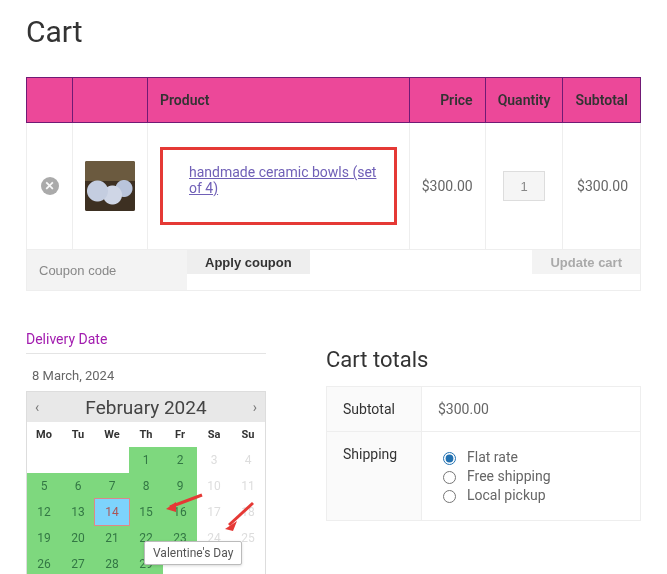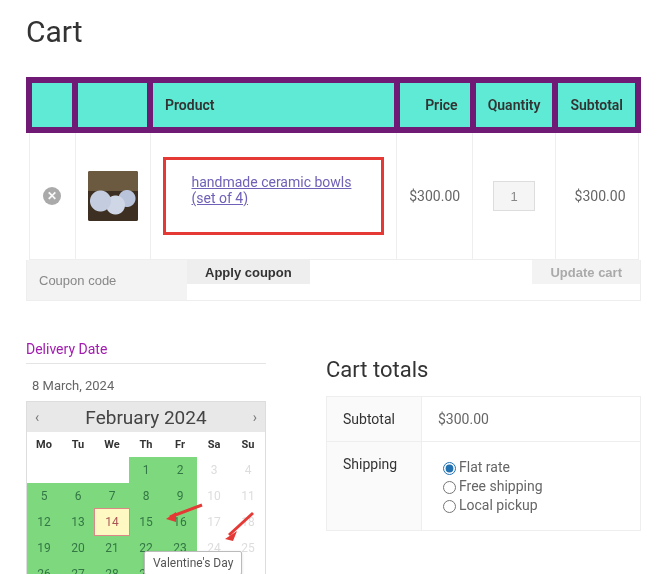--- a/index.html
+++ b/index.html
@@ -17,27 +17,27 @@
     color: #333;
     margin: 14px 0 28px 0;
   }
   
   .cart-table {
     width: 100%;
     border-collapse: collapse;
     border: 1px solid #eee;
   }
   .cart-table th {
-    background: #5eead4;
+    background: #ec4899;
     font-weight: 600;
     padding: 14px 12px;
     text-align: left;
     font-size: 14px;
     color: #333;
-    border: 6px solid #701a75;
+    border: 1px solid #701a75;
   }
   .cart-table th.th-price, .cart-table th.th-subtotal { text-align: right; }
   .cart-table th.th-qty { text-align: center; }
   .cart-table td {
     padding: 24px 12px;
     border: 1px solid #eee;
     vertical-align: middle;
     font-size: 14px;
     color: #666;
   }
@@ -107,40 +107,40 @@
   }
   .cal-nav{color:#777;cursor:pointer;font-size:14px;}
   .cal-month{color:#444;font-size:19px;}
   .cal-grid{width:100%;border-collapse:collapse;}
   .cal-grid th{font-weight:700;padding:6px 0;text-align:center;color:#333;font-size:11px;}
   .cal-grid td{
     width:34px;height:26px;text-align:center;vertical-align:middle;
     color:#ccc;font-size:12px;
   }
   .cal-grid td.avail{background:#7ed87e;color:#374;}
-  .cal-grid td.selected{background:#fef9c3;color:#a55;outline:1px solid #d88;margin-top:40px;}
+  .cal-grid td.selected{background:#7dd3fc;color:#a55;outline:1px solid #d88;margin-top:40px;}
   .cal-grid td.other{color:#ddd;}
   
   .tooltip{
     position:absolute;font-size:12px;color:#555;background:#fff;
     border:1px solid #bbb;padding:4px 8px;border-radius:2px;
     box-shadow:0 1px 3px rgba(0,0,0,.15);
     white-space:nowrap;
   }
   .delivery{position:relative;}
   
   .arrow{position:absolute;color:#e53935;}
   
   .totals{flex:1;margin-top:16px;}
   .totals h2{font-weight:400;font-size:22px;color:#333;margin:0 0 14px 0;}
   .totals-table{width:100%;border:1px solid #eee;border-collapse:collapse;font-size:14px;}
   .totals-table th,.totals-table td{padding:14px 16px;text-align:left;vertical-align:top;}
   .totals-table th{background:#fafafa;font-weight:400;color:#333;width:95px;border:1px solid #eee;}
   .totals-table td{color:#666;border:1px solid #eee;}
-  .ship-opt{display:flex;align-items:flex-start;gap:0;margin:3px 0;}
+  .ship-opt{display:flex;align-items:flex-start;gap:8px;margin:3px 0;}
   .ship-opt input{accent-color:#2271b1;}
 </style>
 </head>
 <body>
 
 <h1 class="page-title">Cart</h1>
 
 <table class="cart-table">
   <thead>
     <tr>

